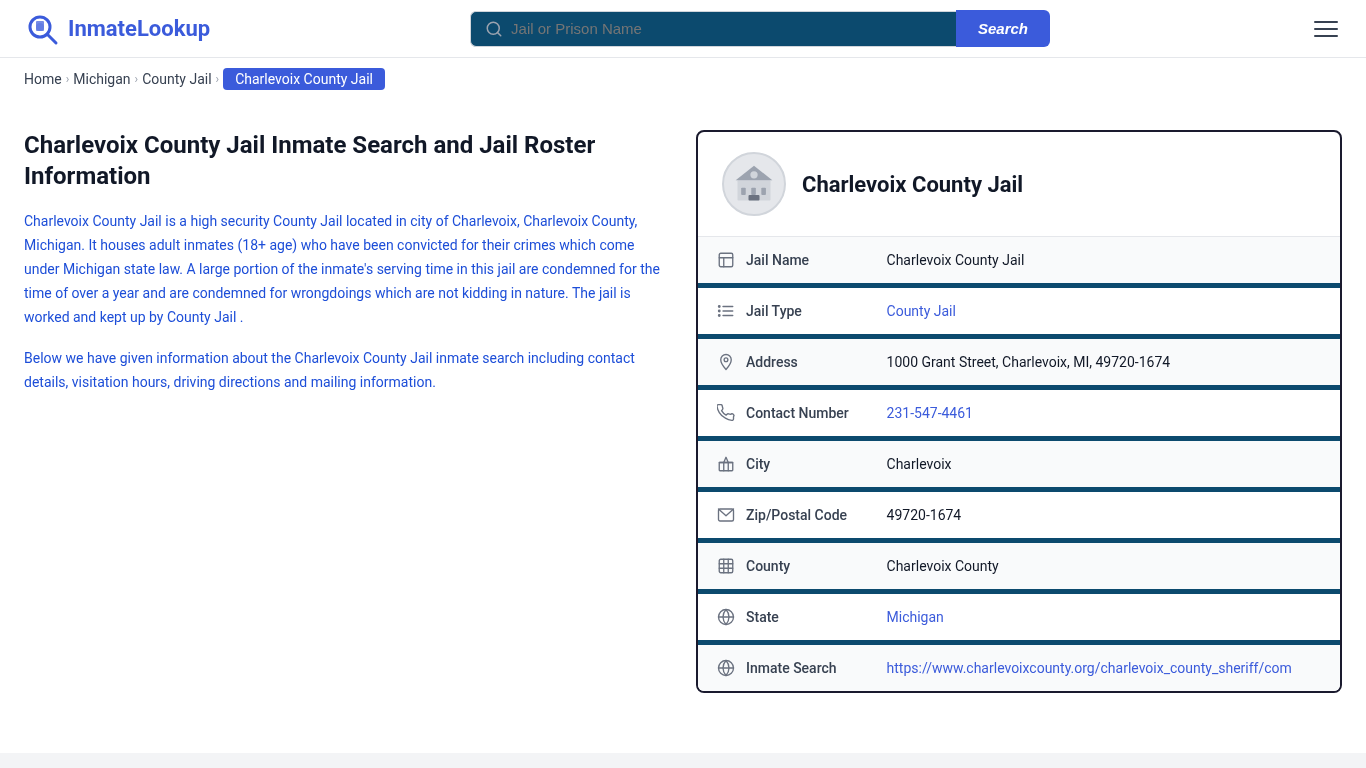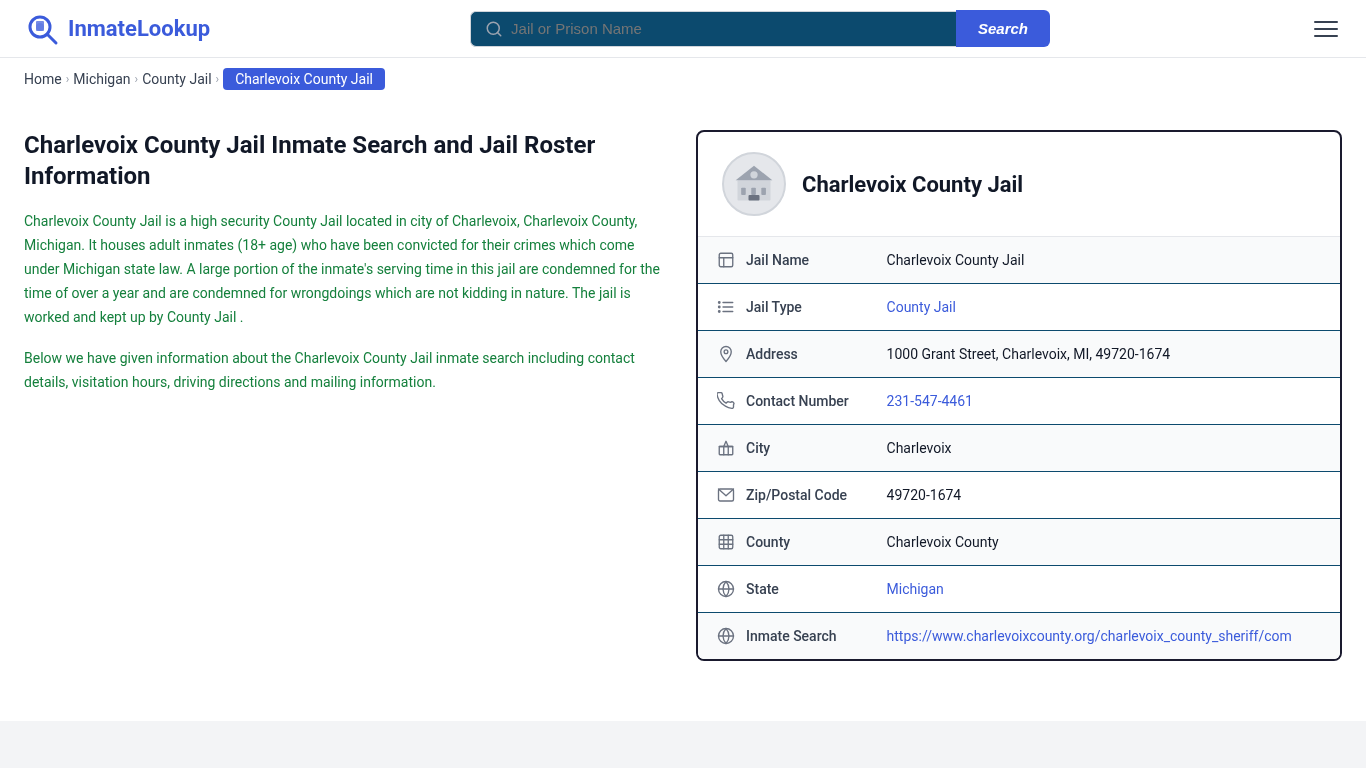--- a/index.html
+++ b/index.html
@@ -121,21 +121,21 @@
     }
     .page-title {
       font-size: 24px;
       font-weight: 700;
       color: #111827;
       margin-bottom: 18px;
       line-height: 1.3;
     }
     .page-desc {
       font-size: 14px;
-      color: #15803d;
+      color: #1d4ed8;
       line-height: 1.7;
       margin-bottom: 18px;
     }
 
     
     .right-col {
       flex: 1;
       min-width: 0;
     }
     .jail-card {
@@ -173,21 +173,21 @@
       font-weight: 700;
       color: #111827;
     }
 
     
     .info-table {
       width: 100%;
       border-collapse: collapse;
     }
     .info-table tr {
-      border-bottom: 1px solid #0c4a6e;
+      border-bottom: 5px solid #0c4a6e;
     }
     .info-table tr:last-child {
       border-bottom: none;
     }
     .info-table tr:nth-child(odd) {
       background: #f9fafb;
     }
     .info-table tr:nth-child(even) {
       background: #fff;
     }

